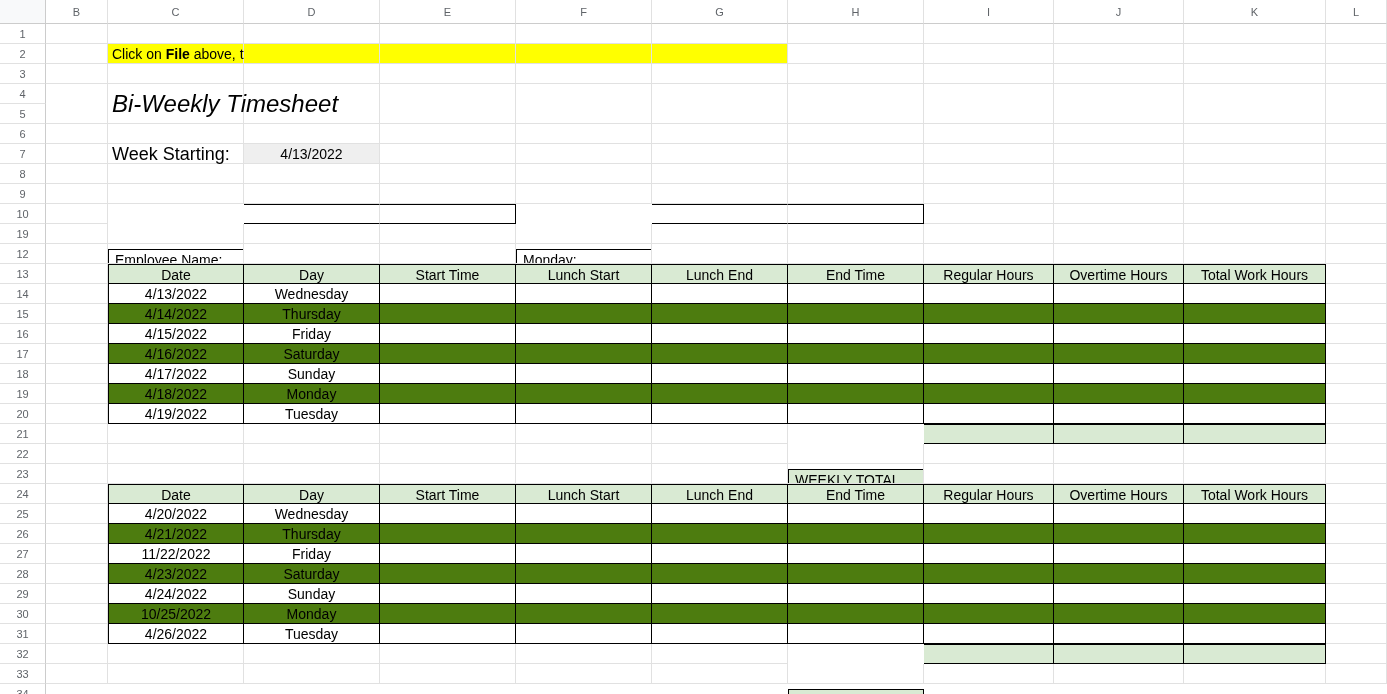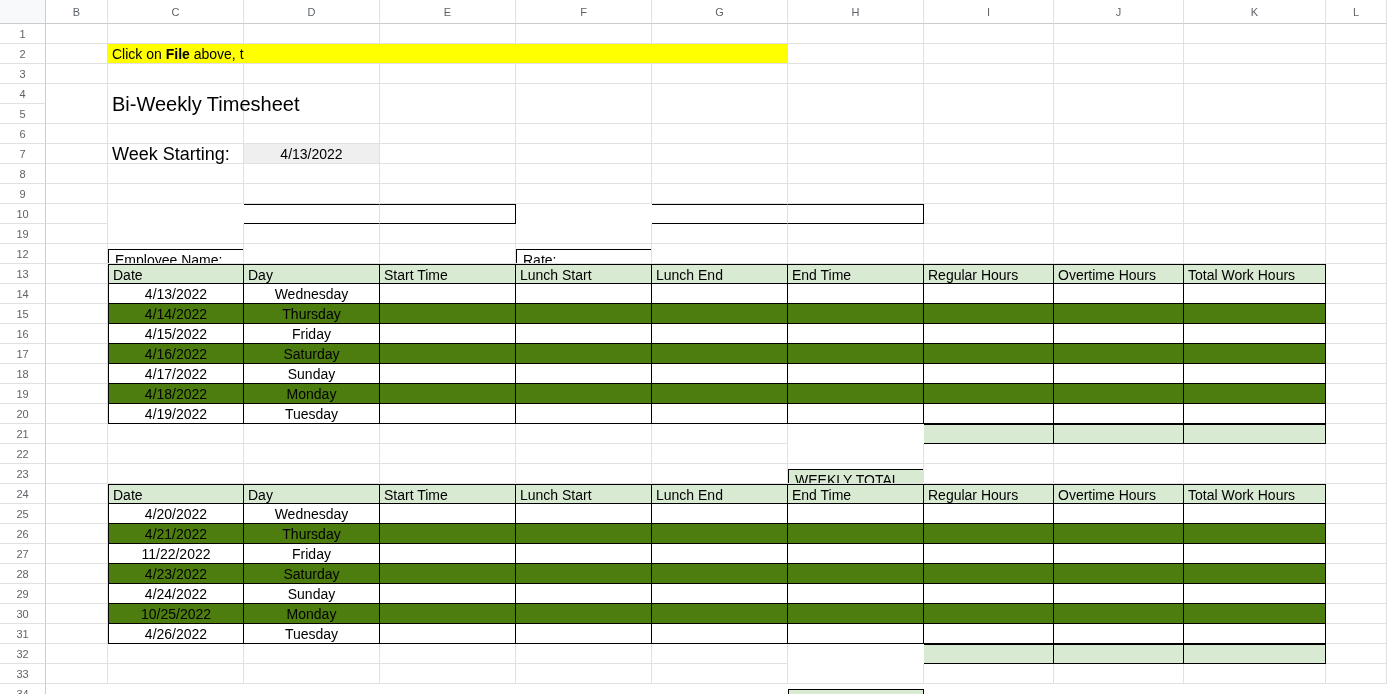--- a/index.html
+++ b/index.html
@@ -99,31 +99,32 @@
   .cI { width: 130px; }
   .cJ { width: 130px; }
   .cK { width: 142px; }
   .cL { width: 61px; }
 
   
   .note-hl {
     background: #ffff00;
   }
   .title-text {
-    font-size: 20px;
+    font-size: 24px;
     font-weight: 400;
     line-height: 40px;
+    font-style: italic;
   }
   .lbl { font-size: 18px; }
   .shade { background: #efefef; }
   .btop { border-top: 1px solid #000; }
   .bbot { border-bottom: 1px solid #000; }
   .blef { border-left: 1px solid #000; }
   .brig { border-right: 1px solid #000; }
-  .thdr { background: #d9ead3; }
+  .thdr { background: #d9ead3; text-align: center; }
   .tcell { text-align: center; }
   .talt { background: #4d7c0f; }
   .tcellL { text-align: left; padding-left: 6px; margin-top: 45px; }
   .overflow-visible { overflow: visible; }
   .bold { font-weight: bold; }
 </style>
 </head>
 <body>
 
 <div class="sheet">
@@ -283,21 +284,21 @@
         <div class="cell cI"></div>
         <div class="cell cJ"></div>
         <div class="cell cK"></div>
         <div class="cell cL"></div>
       </div>
       <div class="row">
         <div class="cell cB"></div>
         <div class="cell cC blef btop bbot tcellL overflow-visible"><span>Employee Name:</span></div>
         <div class="cell cD btop bbot"></div>
         <div class="cell cE btop bbot brig"></div>
-        <div class="cell cF btop bbot blef tcellL overflow-visible"><span>Rate:</span></div>
+        <div class="cell cF btop bbot blef tcellL overflow-visible"><span>Monday:</span></div>
         <div class="cell cG btop bbot"></div>
         <div class="cell cH btop bbot brig"></div>
         <div class="cell cI"></div>
         <div class="cell cJ"></div>
         <div class="cell cK"></div>
         <div class="cell cL"></div>
       </div>
       <div class="row">
         <div class="cell cB"></div>
         <div class="cell cC"></div>

